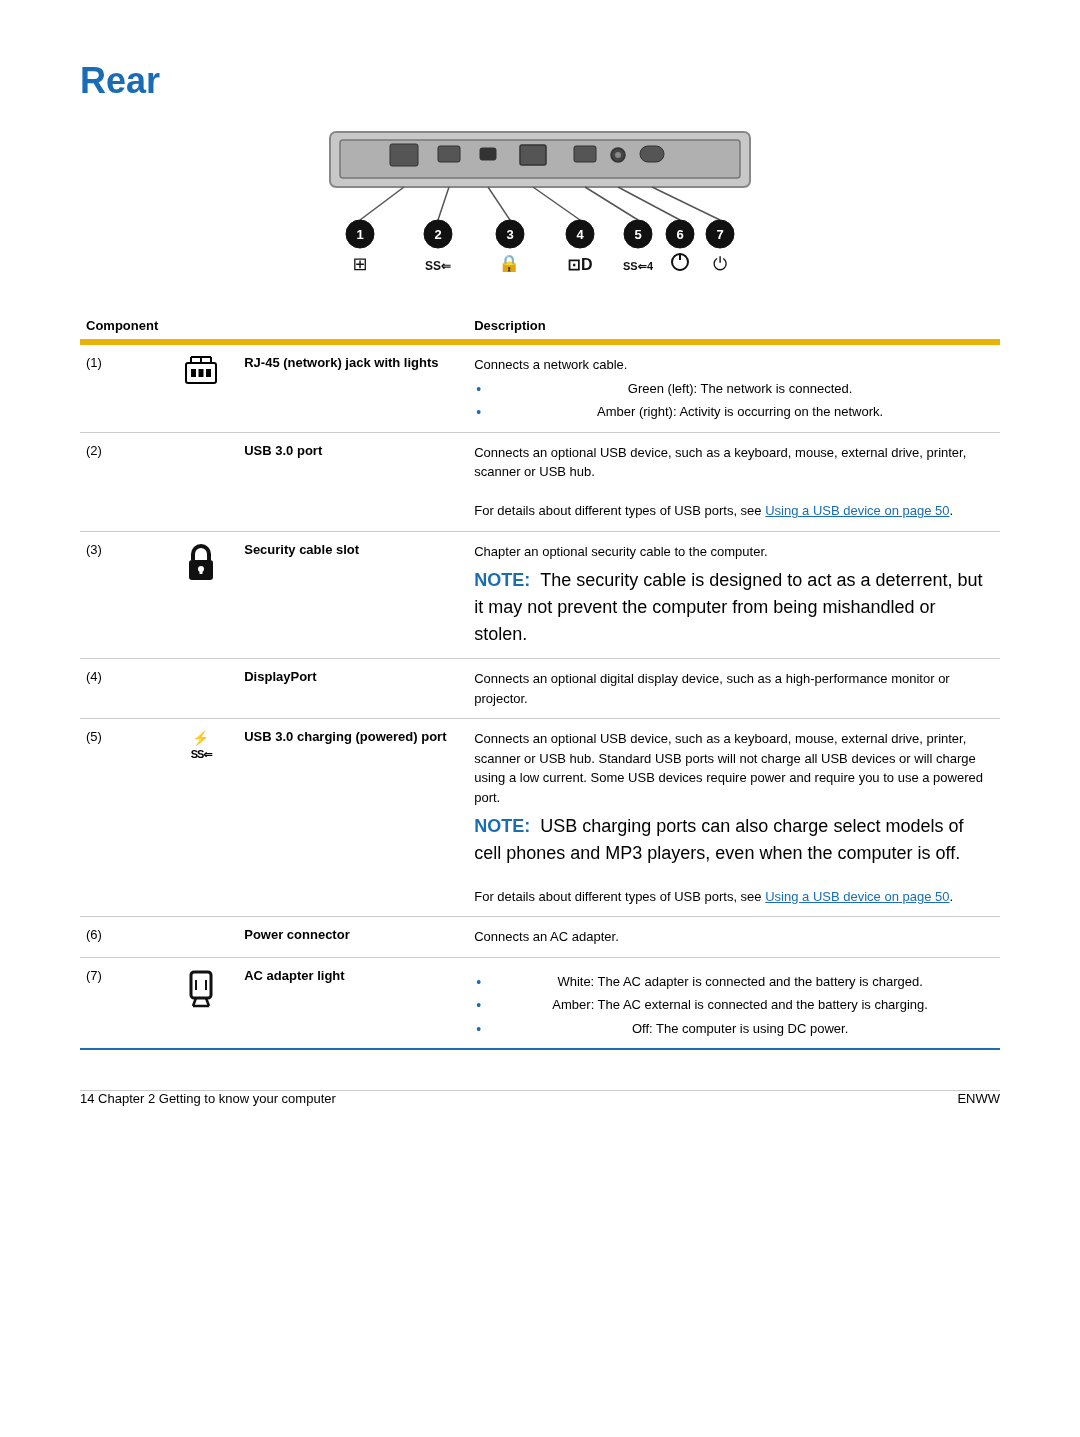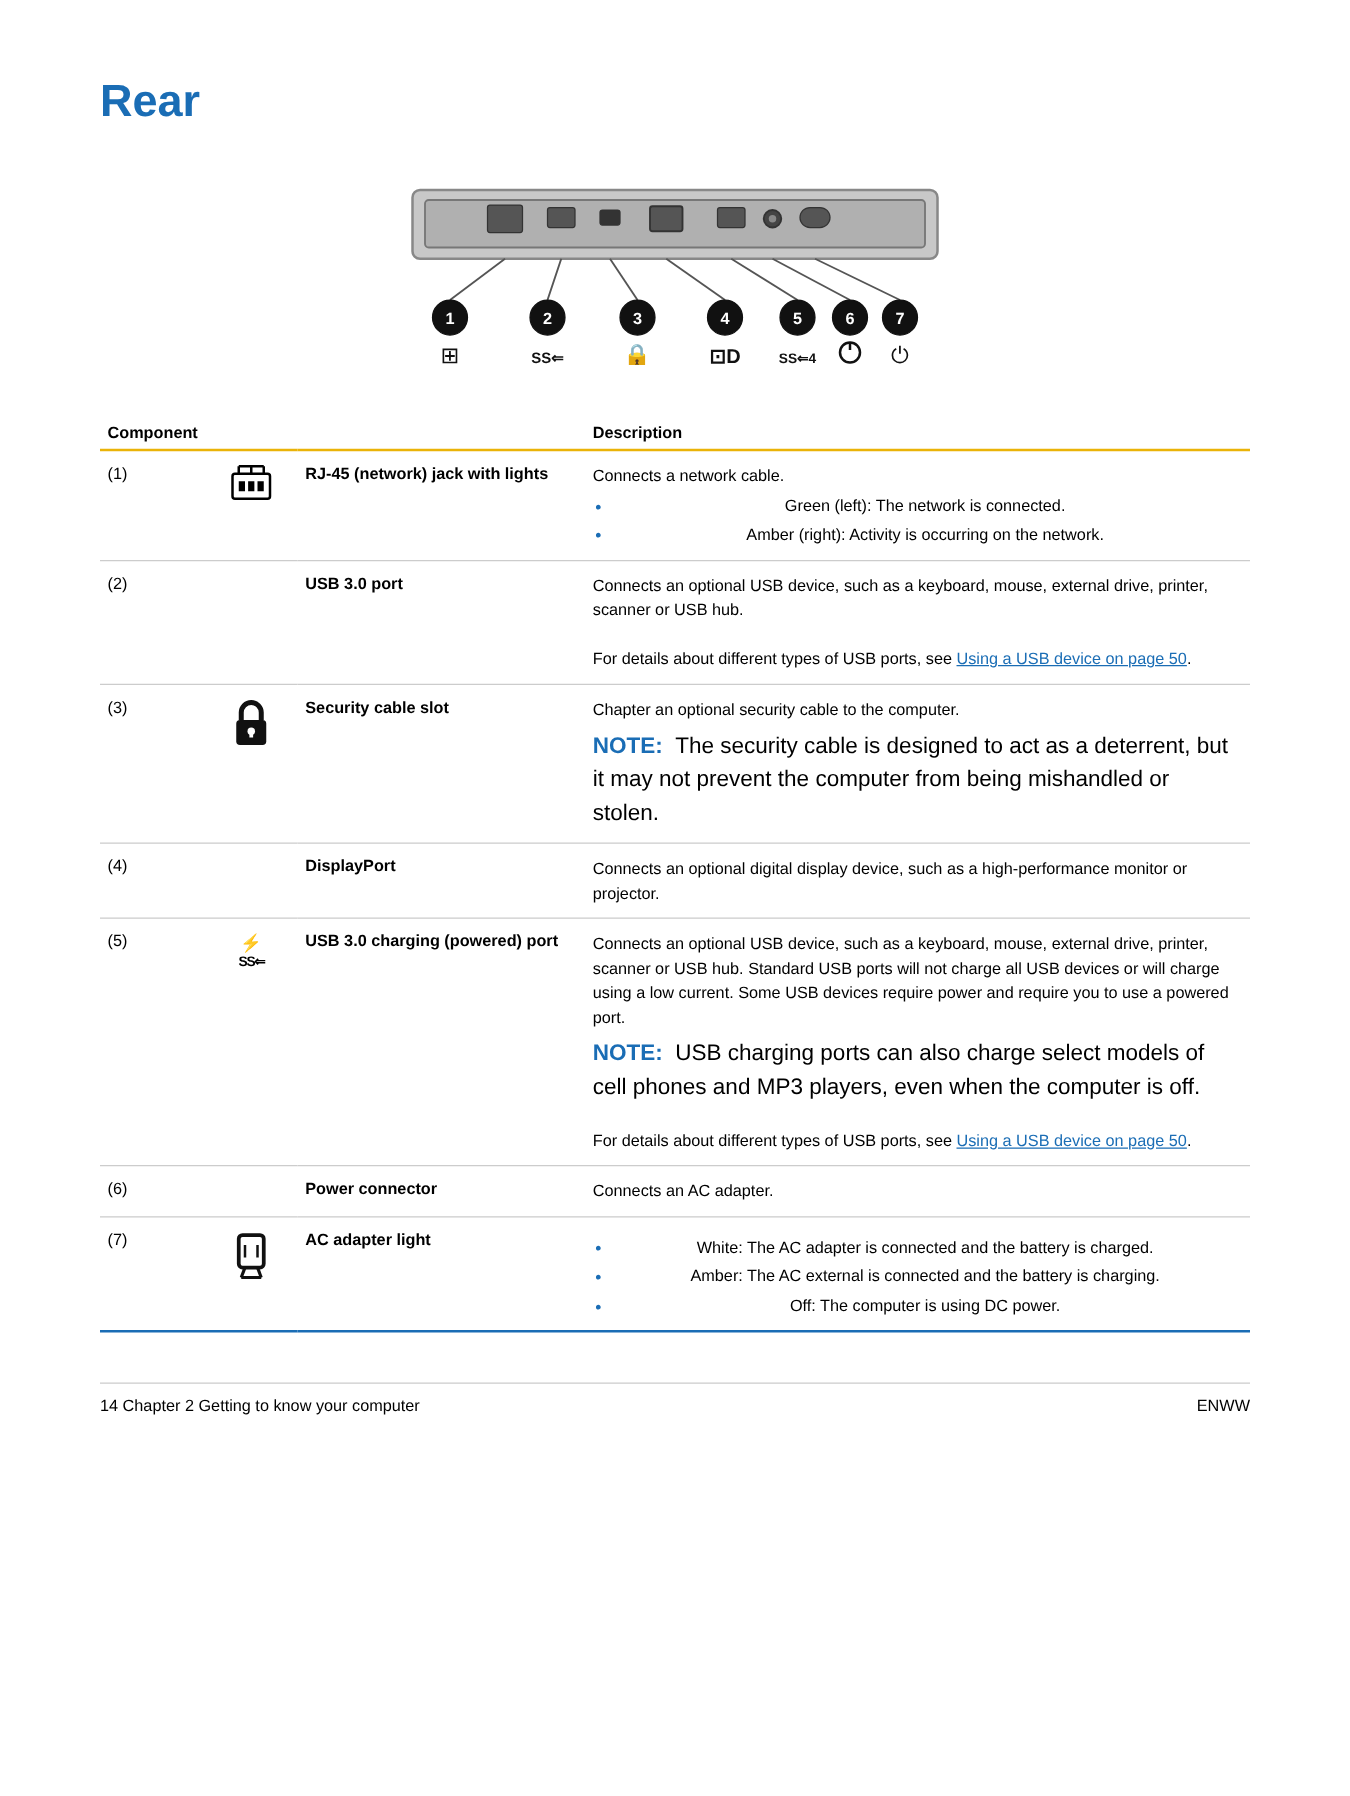--- a/index.html
+++ b/index.html
@@ -9,40 +9,39 @@
       background: #fff;
       color: #000;
       width: 1080px;
       min-height: 1437px;
       padding: 60px 80px 60px 80px;
     }
     h1.page-title {
       color: #1a6db5;
       font-size: 36px;
       font-weight: bold;
-      margin-bottom: 20px;
     }
     .diagram-container {
       display: flex;
       justify-content: center;
       align-items: center;
       margin-bottom: 30px;
       padding: 10px 0;
     }
     .diagram-svg {
       width: 520px;
       height: 160px;
     }
     table.components-table {
       width: 100%;
       border-collapse: collapse;
       margin-bottom: 40px;
     }
     table.components-table thead tr {
-      border-bottom: 2px solid #eab308;
+      border-bottom: 6px solid #eab308;
     }
     table.components-table thead th {
       font-weight: bold;
       font-size: 13px;
       padding: 6px 10px 6px 6px;
       text-align: left;
     }
     table.components-table tbody tr {
       border-bottom: 1px solid #ccc;
       vertical-align: top;
@@ -62,21 +61,20 @@
     .bullet-list li { padding-left: 16px; position: relative; margin-top: 4px; }
     .bullet-list li::before { content: '•'; position: absolute; left: 2px; color: #1a6db5; font-size: 14px; }
     .note-text { color: #1a6db5; }
     .note-block { margin-top: 6px; font-size: 18px; line-height: 1.5; }
     .link-text { color: #1a6db5; text-decoration: underline; cursor: pointer; }
     .footer-bar {
       display: flex;
       justify-content: space-between;
       align-items: flex-end;
       border-top: 1px solid #ccc;
-      padding-top: 10px;
       font-size: 13px;
       text-align: center;
     }
   </style>
 </head>
 <body>
 
 <h1 class="page-title">Rear</h1>
 
 <div class="diagram-container">

